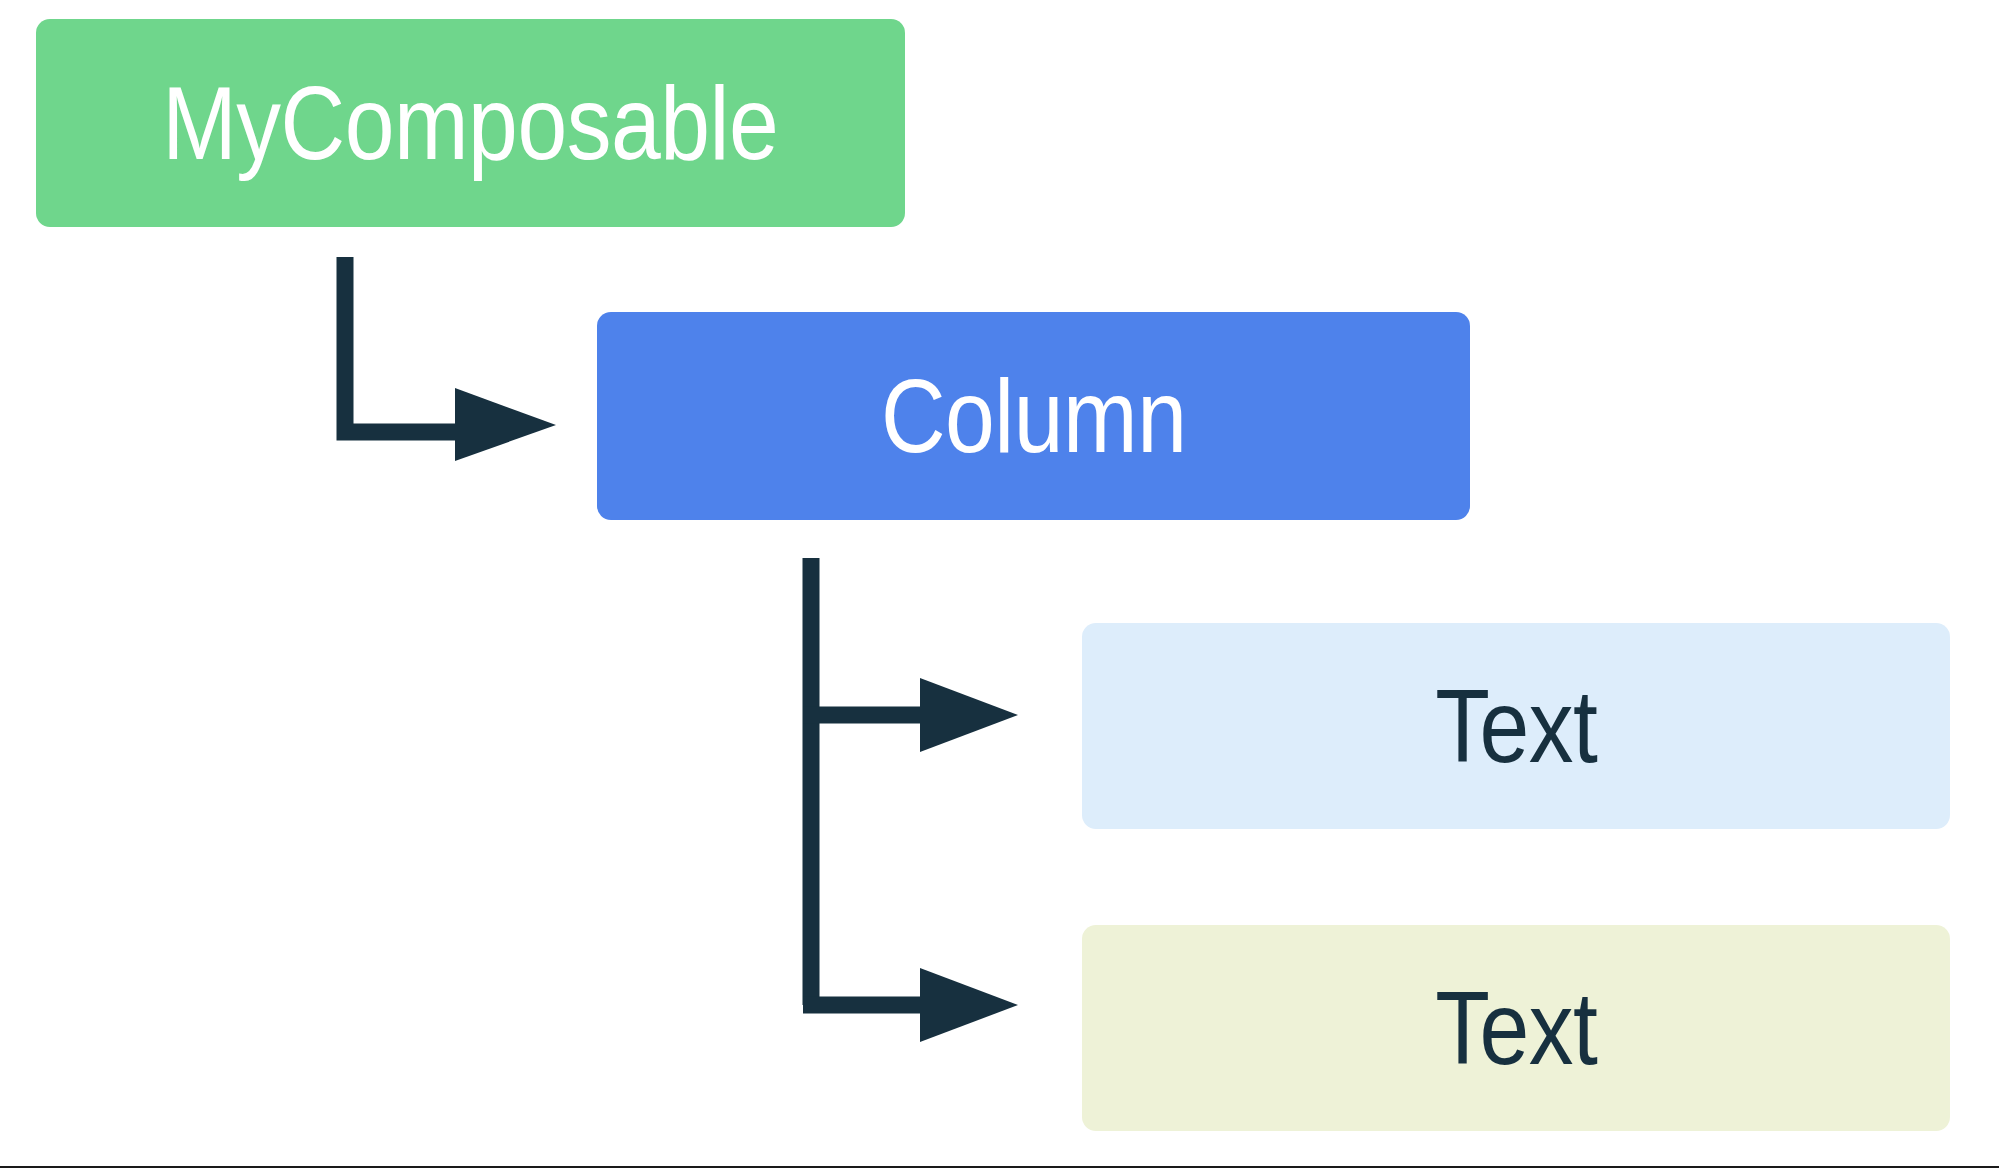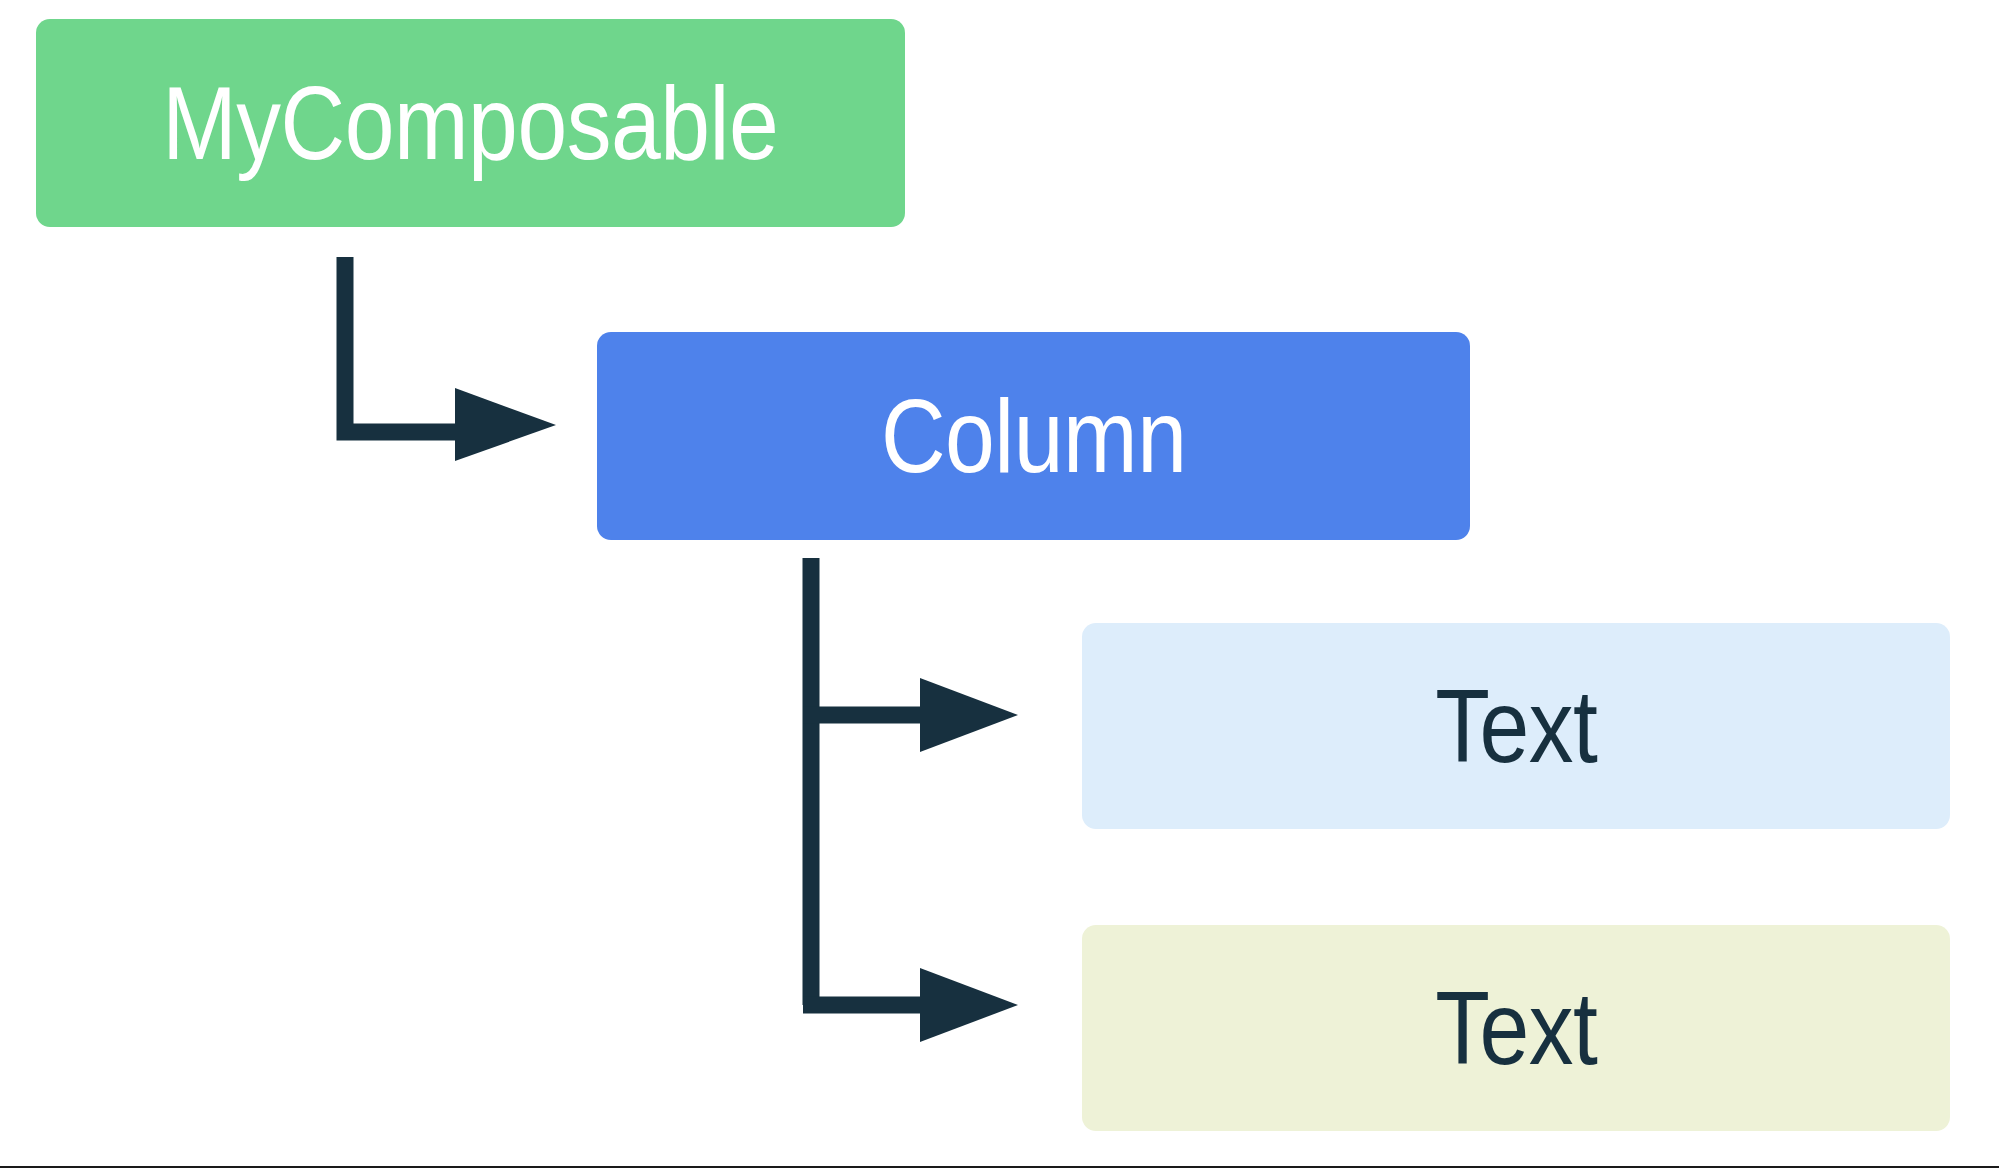--- a/index.html
+++ b/index.html
@@ -50,21 +50,21 @@
     left: 36px;
     top: 19px;
     width: 869px;
     height: 208px;
   }
   #node-root .node-label {
     font-size: 104px;
   }
   #node-column {
     left: 597px;
-    top: 332px;
+    top: 312px;
     width: 873px;
     height: 208px;
   }
   #node-column .node-label {
     font-size: 104px;
   }
   #node-text-1 {
     left: 1082px;
     top: 623px;
     width: 868px;

